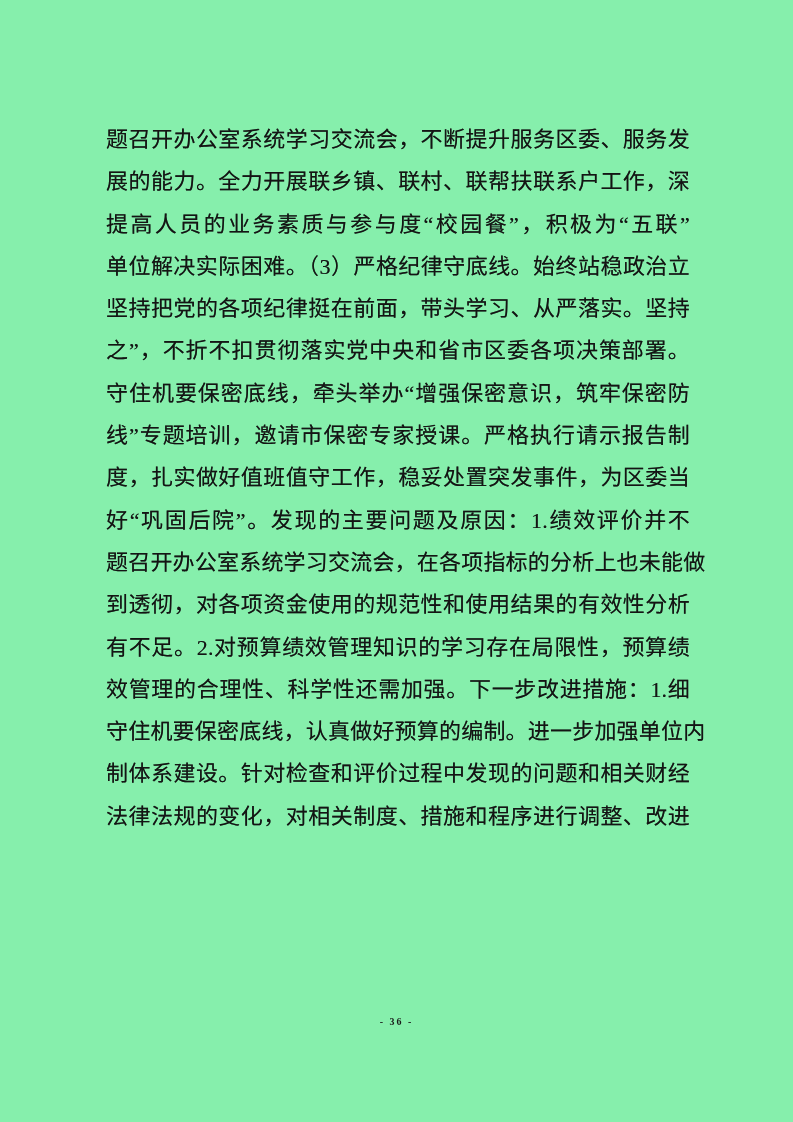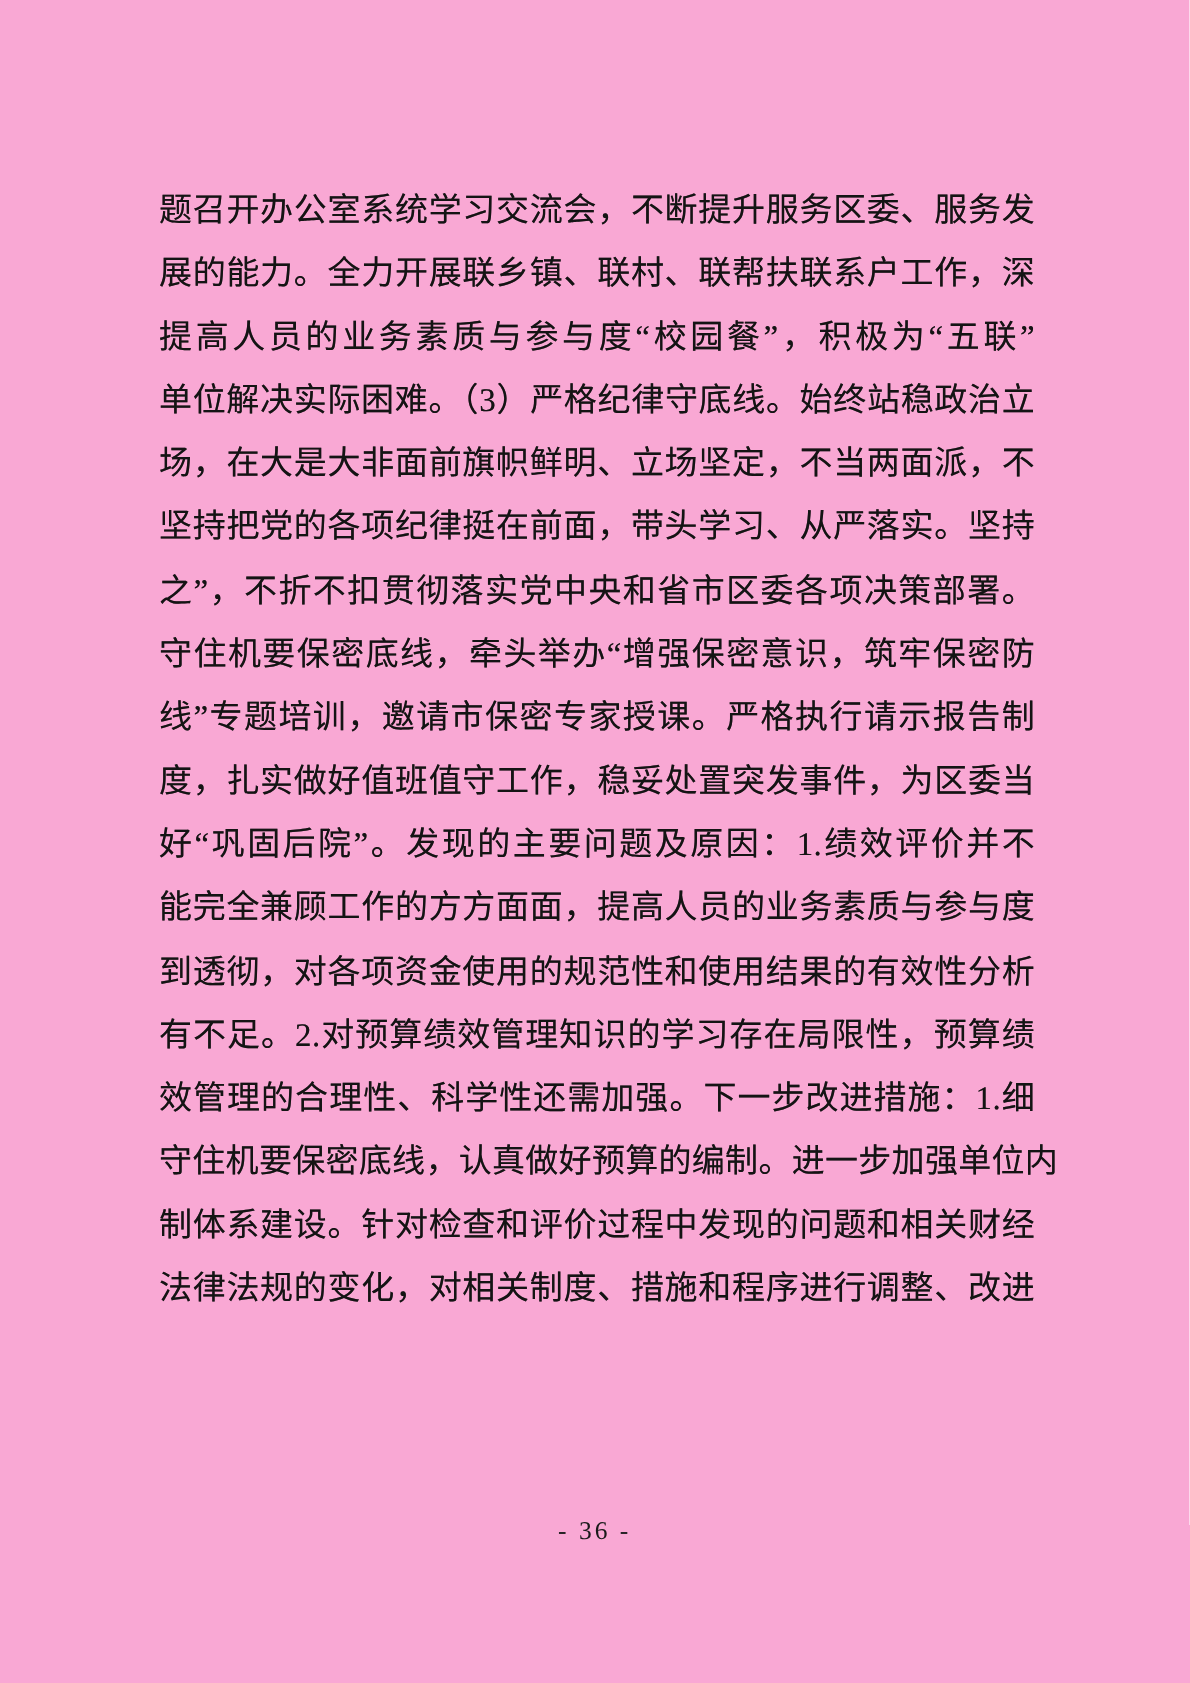--- a/index.html
+++ b/index.html
@@ -4,21 +4,21 @@
 <style>
   html, body {
     margin: 0;
     padding: 0;
     background: #ffffff;
   }
   .page {
     position: relative;
     width: 793px;
     height: 1122px;
-    background: #f9a8d4;
+    background: #86efac;
     overflow: hidden;
     font-family: "Liberation Serif", "DejaVu Serif", serif;
   }
   .text-block {
     position: absolute;
     left: 106px;
     top: 119px;
     width: 584px;
     color: #141414;
   }
@@ -37,43 +37,42 @@
   .footer {
     position: absolute;
     left: 0;
     top: 1011px;
     width: 100%;
     text-align: center;
   }
   .page-number {
     display: inline-block;
     font-family: "Liberation Serif", "DejaVu Serif", serif;
-    font-size: 17px;
-    font-weight: normal;
+    font-size: 10px;
+    font-weight: bold;
     color: #1a1a1a;
     letter-spacing: 2px;
   }
 </style>
 </head>
 <body>
 
 <div class="page">
   <div class="text-block">
     <div class="text-line">题召开办公室系统学习交流会，不断提升服务区委、服务发</div>
     <div class="text-line">展的能力。全力开展联乡镇、联村、联帮扶联系户工作，深</div>
     <div class="text-line">提高人员的业务素质与参与度“校园餐”，积极为“五联”</div>
     <div class="text-line">单位解决实际困难。（3）严格纪律守底线。始终站稳政治立</div>
-    <div class="text-line">场，在大是大非面前旗帜鲜明、立场坚定，不当两面派，不</div>
     <div class="text-line">坚持把党的各项纪律挺在前面，带头学习、从严落实。坚持</div>
     <div class="text-line">之”，不折不扣贯彻落实党中央和省市区委各项决策部署。</div>
     <div class="text-line">守住机要保密底线，牵头举办“增强保密意识，筑牢保密防</div>
     <div class="text-line">线”专题培训，邀请市保密专家授课。严格执行请示报告制</div>
     <div class="text-line">度，扎实做好值班值守工作，稳妥处置突发事件，为区委当</div>
     <div class="text-line">好“巩固后院”。发现的主要问题及原因：1.绩效评价并不</div>
-    <div class="text-line">能完全兼顾工作的方方面面，提高人员的业务素质与参与度</div>
+    <div class="text-line">题召开办公室系统学习交流会，在各项指标的分析上也未能做</div>
     <div class="text-line">到透彻，对各项资金使用的规范性和使用结果的有效性分析</div>
     <div class="text-line">有不足。2.对预算绩效管理知识的学习存在局限性，预算绩</div>
     <div class="text-line">效管理的合理性、科学性还需加强。下一步改进措施：1.细</div>
     <div class="text-line">守住机要保密底线，认真做好预算的编制。进一步加强单位内</div>
     <div class="text-line">制体系建设。针对检查和评价过程中发现的问题和相关财经</div>
     <div class="text-line">法律法规的变化，对相关制度、措施和程序进行调整、改进</div>
   </div>
 
   <div class="footer">
     <span class="page-number">- 36 -</span>

